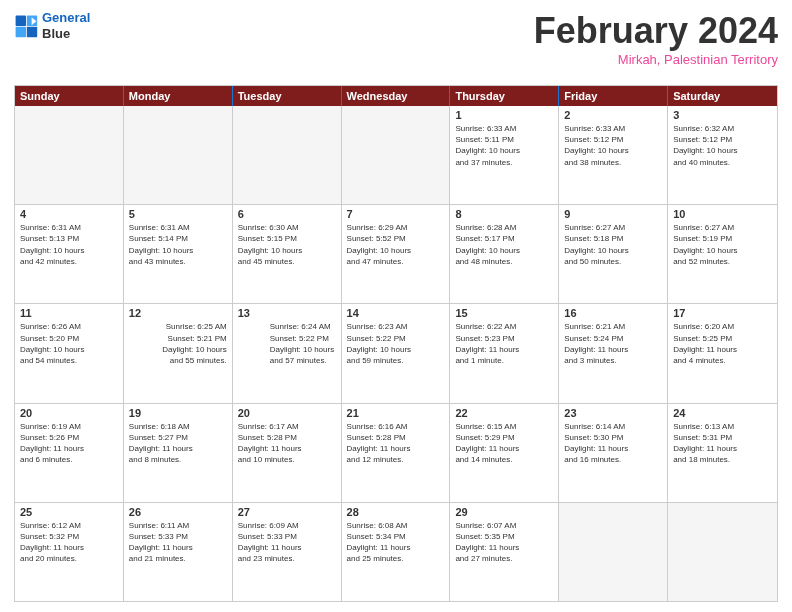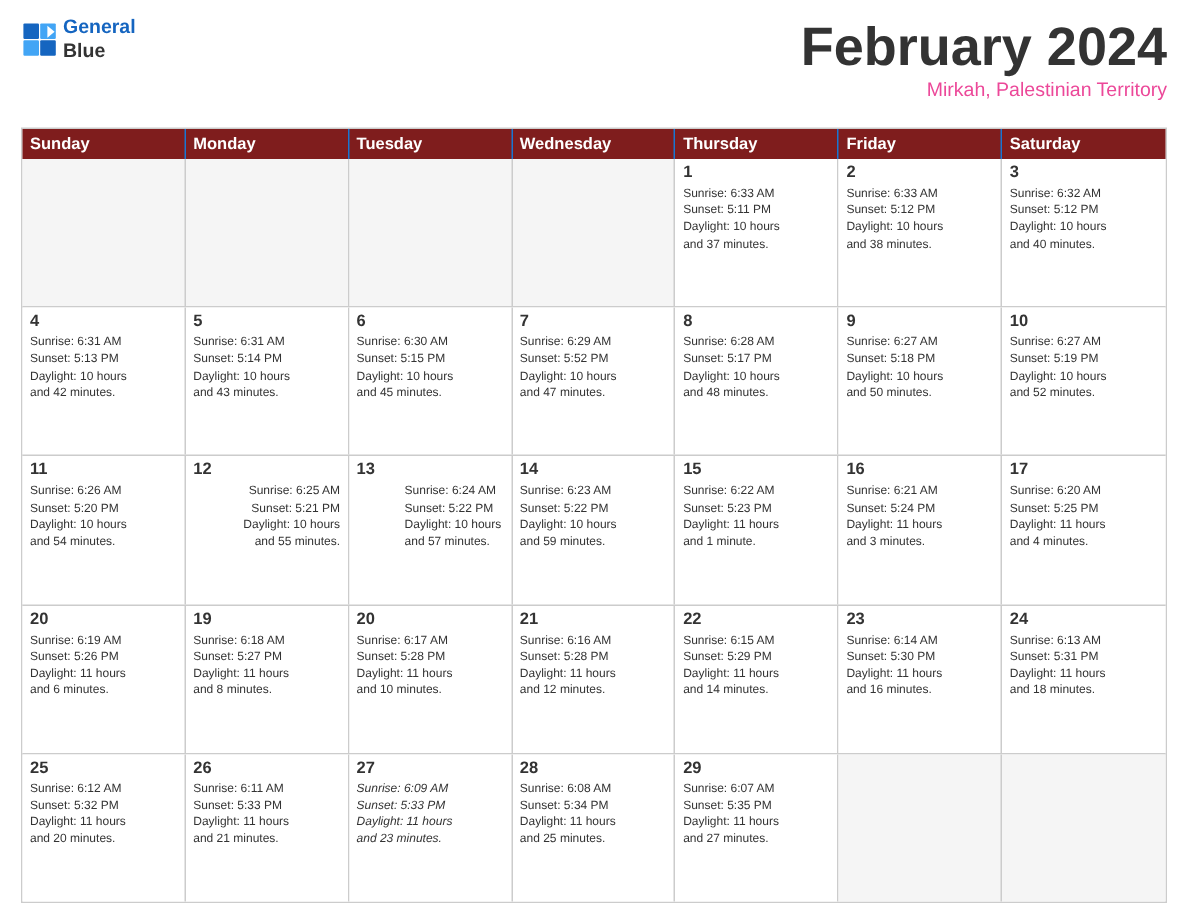--- a/index.html
+++ b/index.html
@@ -332,21 +332,21 @@
           </div>
           <div class="cal-cell">
             <span class="day-num">26</span>
             <div class="cell-text" style="white-space: pre-line;">Sunrise: 6:11 AM
 Sunset: 5:33 PM
 Daylight: 11 hours
 and 21 minutes.</div>
           </div>
           <div class="cal-cell">
             <span class="day-num">27</span>
-            <div class="cell-text" style="white-space: pre-line; font-style: italic;">Sunrise: 6:09 AM
+            <div class="cell-text" style="white-space: pre-line;">Sunrise: 6:09 AM
 Sunset: 5:33 PM
 Daylight: 11 hours
 and 23 minutes.</div>
           </div>
           <div class="cal-cell">
             <span class="day-num">28</span>
             <div class="cell-text" style="white-space: pre-line;">Sunrise: 6:08 AM
 Sunset: 5:34 PM
 Daylight: 11 hours
 and 25 minutes.</div>

